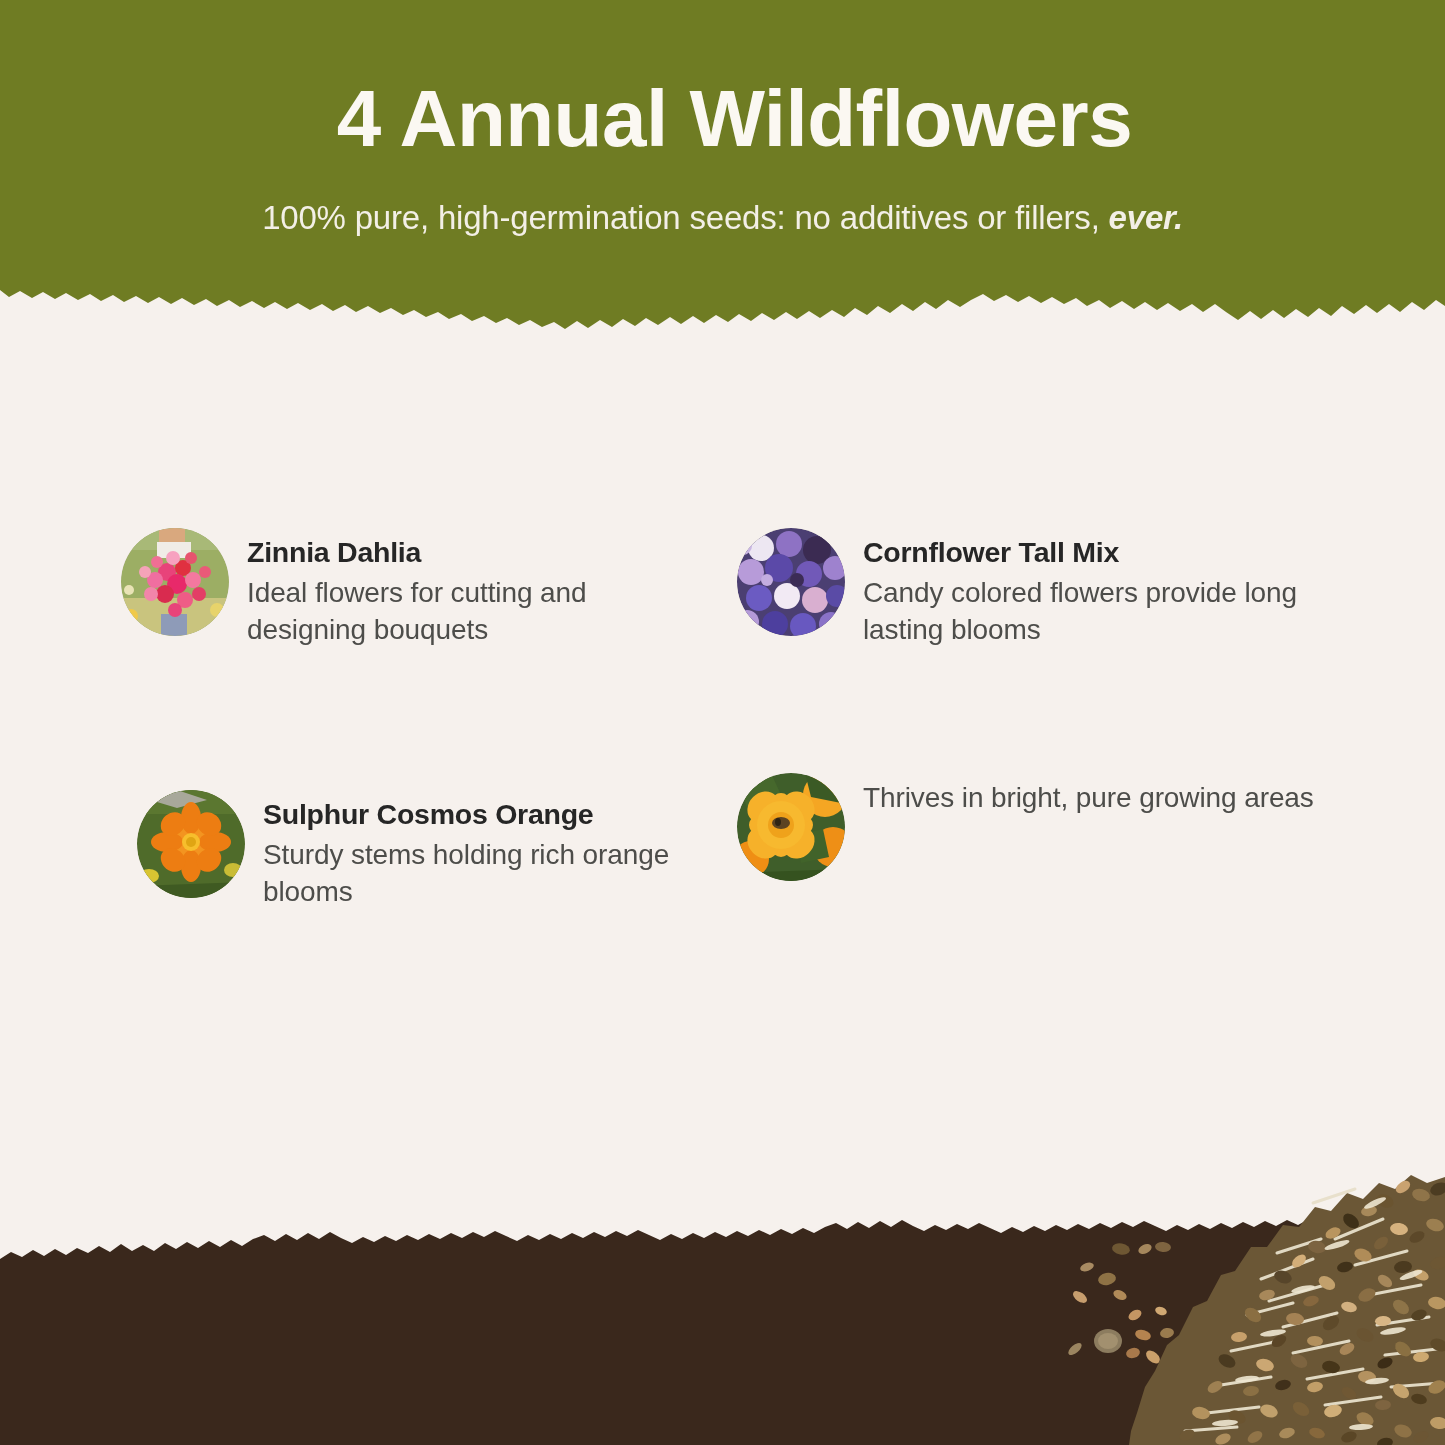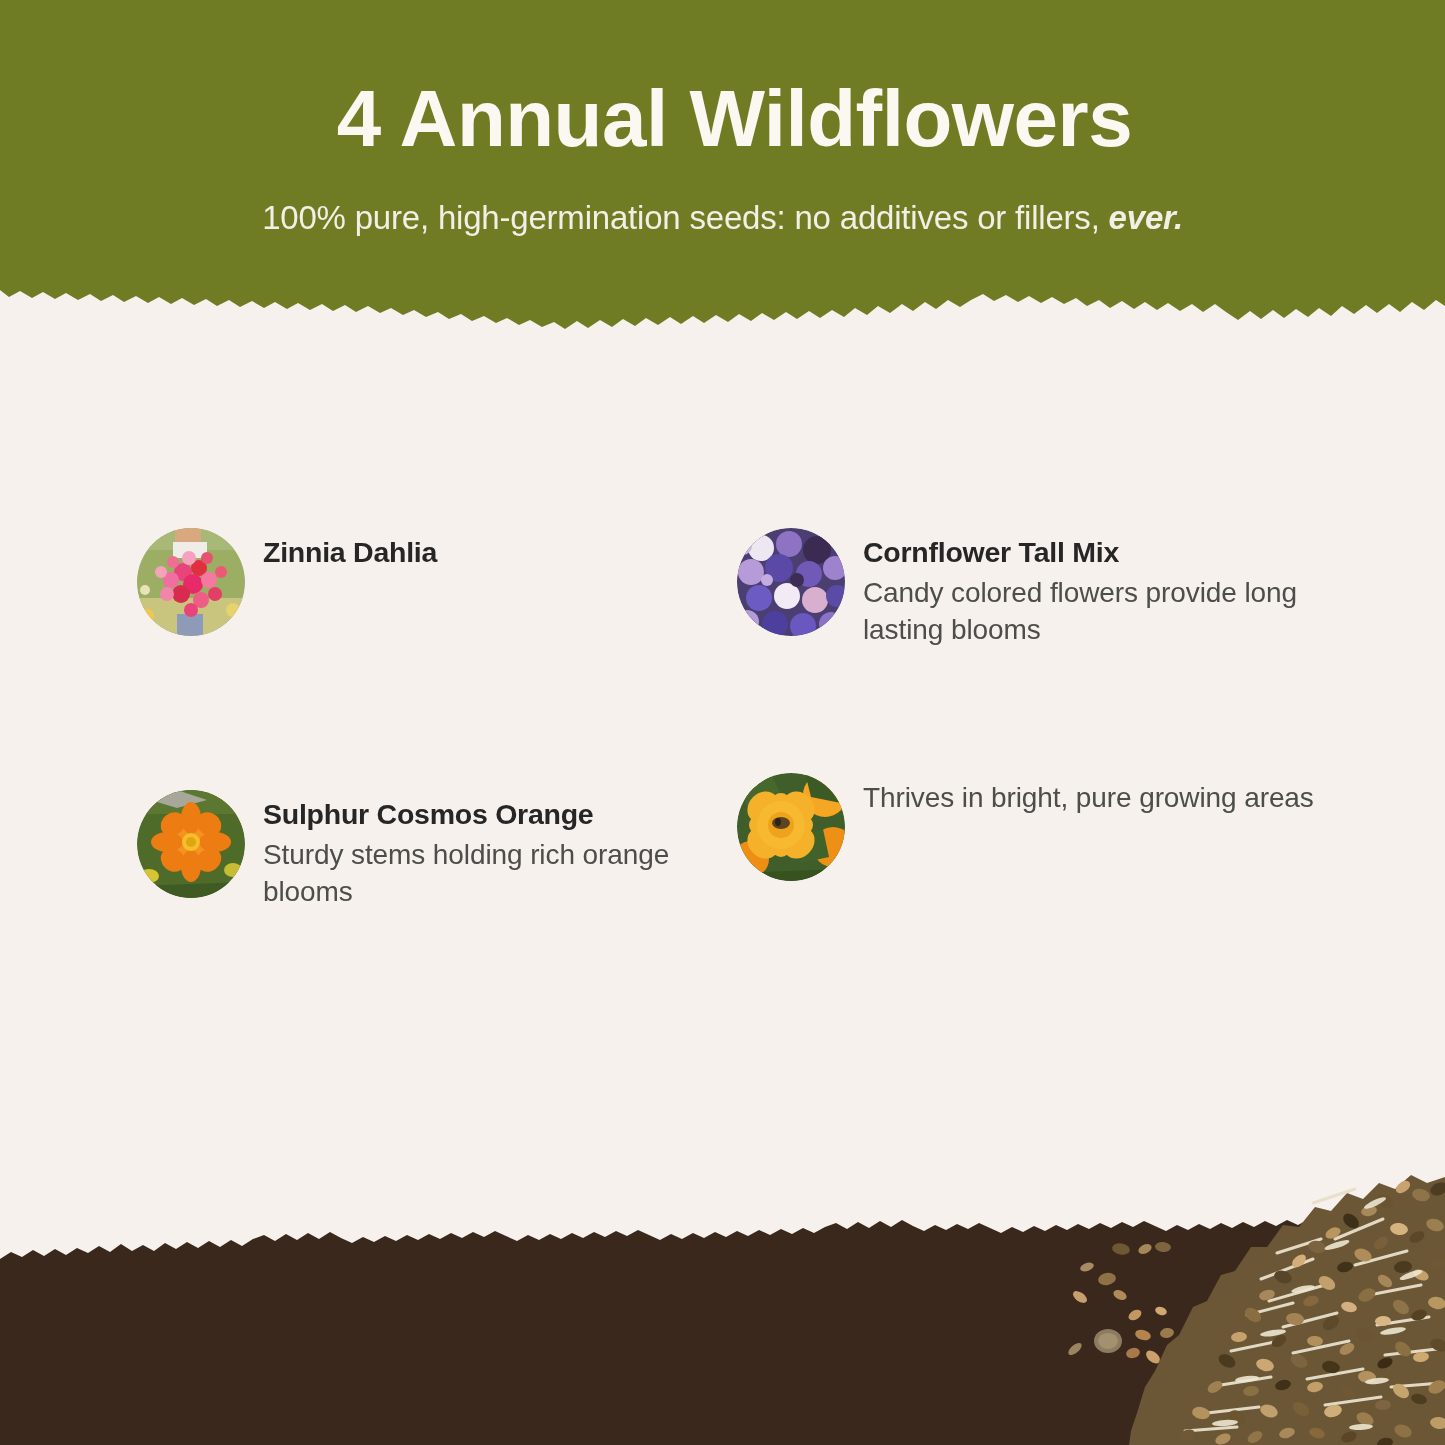--- a/index.html
+++ b/index.html
@@ -46,21 +46,21 @@
 
   
   .features{
     position:absolute;left:0;top:505px;width:1445px;height:470px;
   }
   .feature{
     position:absolute;
     display:flex;
     align-items:flex-start;
   }
-  .f-0{left:137px;top:23px;width:560px;}
+  .f-0{left:121px;top:23px;width:560px;}
   .f-1{left:737px;top:23px;width:570px;}
   .f-2{left:137px;top:285px;width:590px;}
   .f-3{left:737px;top:268px;width:590px;}
 
   .thumb{
     width:108px;height:108px;border-radius:50%;
     flex:0 0 108px;
     overflow:hidden;
     position:relative;
     margin-right:18px;
@@ -159,20 +159,21 @@
           <circle cx="24" cy="44" r="6" fill="#F5A3B8"></circle>
           <circle cx="84" cy="44" r="6" fill="#EA5A78"></circle>
           <circle cx="10" cy="88" r="7" fill="#F0C94A"></circle>
           <circle cx="96" cy="82" r="7" fill="#E7D36B"></circle>
           <circle cx="8" cy="62" r="5" fill="#E9E3B6"></circle>
         </g>
       </svg>
     </div>
     <div class="f-text">
       <p class="f-title">Zinnia Dahlia</p>
+      <p class="f-desc">Ideal flowers for cutting and designing bouquets</p>
     </div>
   </div>
 
   <div class="feature f-1">
     <div class="thumb">
       <svg viewBox="0 0 108 108" xmlns="http://www.w3.org/2000/svg">
         <defs>
             <clipPath id="c1">
               <circle cx="54" cy="54" r="54"></circle>
             </clipPath>

